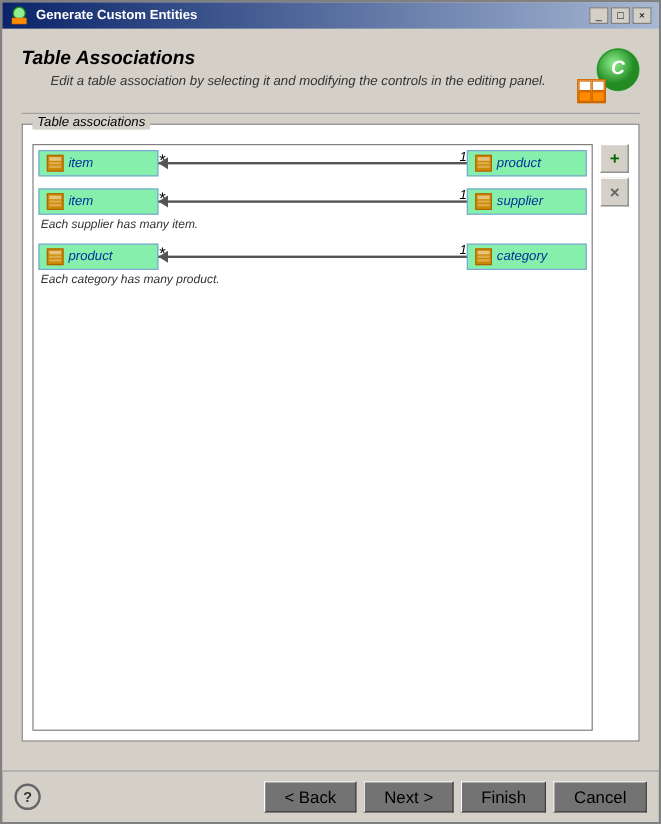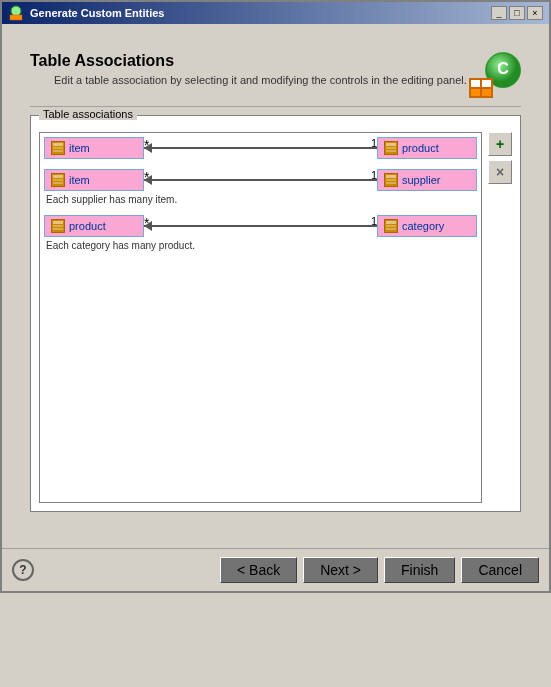--- a/index.html
+++ b/index.html
@@ -6,21 +6,21 @@
     body {
       font-family: 'Segoe UI', Tahoma, Geneva, Verdana, sans-serif;
       font-size: 12px;
       background: #d4d0c8;
       width: 551px;
       height: 687px;
       overflow: hidden;
     }
     .window {
       width: 551px;
-      height: 593px;
+      height: 687px;
       background: #d4d0c8;
       border: 2px solid #808080;
       display: flex;
       flex-direction: column;
     }
     .title-bar {
       background: linear-gradient(to right, #0a246a, #a6b8d4);
       color: white;
       padding: 4px 6px;
       display: flex;
@@ -56,22 +56,23 @@
       display: flex;
       align-items: center;
       justify-content: center;
       cursor: pointer;
       color: #000;
     }
     .content-area {
       flex: 1;
       display: flex;
       flex-direction: column;
-      padding: 28px;
-      background: #d4d0c8;
+      padding: 16px;
+      background: #d4d0c8;
+      font-style: italic;
     }
     .header-section {
       display: flex;
       align-items: flex-start;
       justify-content: space-between;
       margin-bottom: 8px;
       padding-bottom: 8px;
       border-bottom: 1px solid #a0a0a0;
     }
     .header-text {
@@ -157,21 +158,21 @@
       margin-bottom: 10px;
       cursor: pointer;
     }
     .association-row {
       display: flex;
       align-items: center;
       gap: 0;
       margin-bottom: 3px;
     }
     .entity-box {
-      background: #f9a8d4;
+      background: #86efac;
       border: 1px solid #7ba7d4;
       padding: 2px 6px;
       display: flex;
       align-items: center;
       gap: 4px;
       min-width: 100px;
       max-width: 140px;
       height: 22px;
     }
     .entity-icon {

